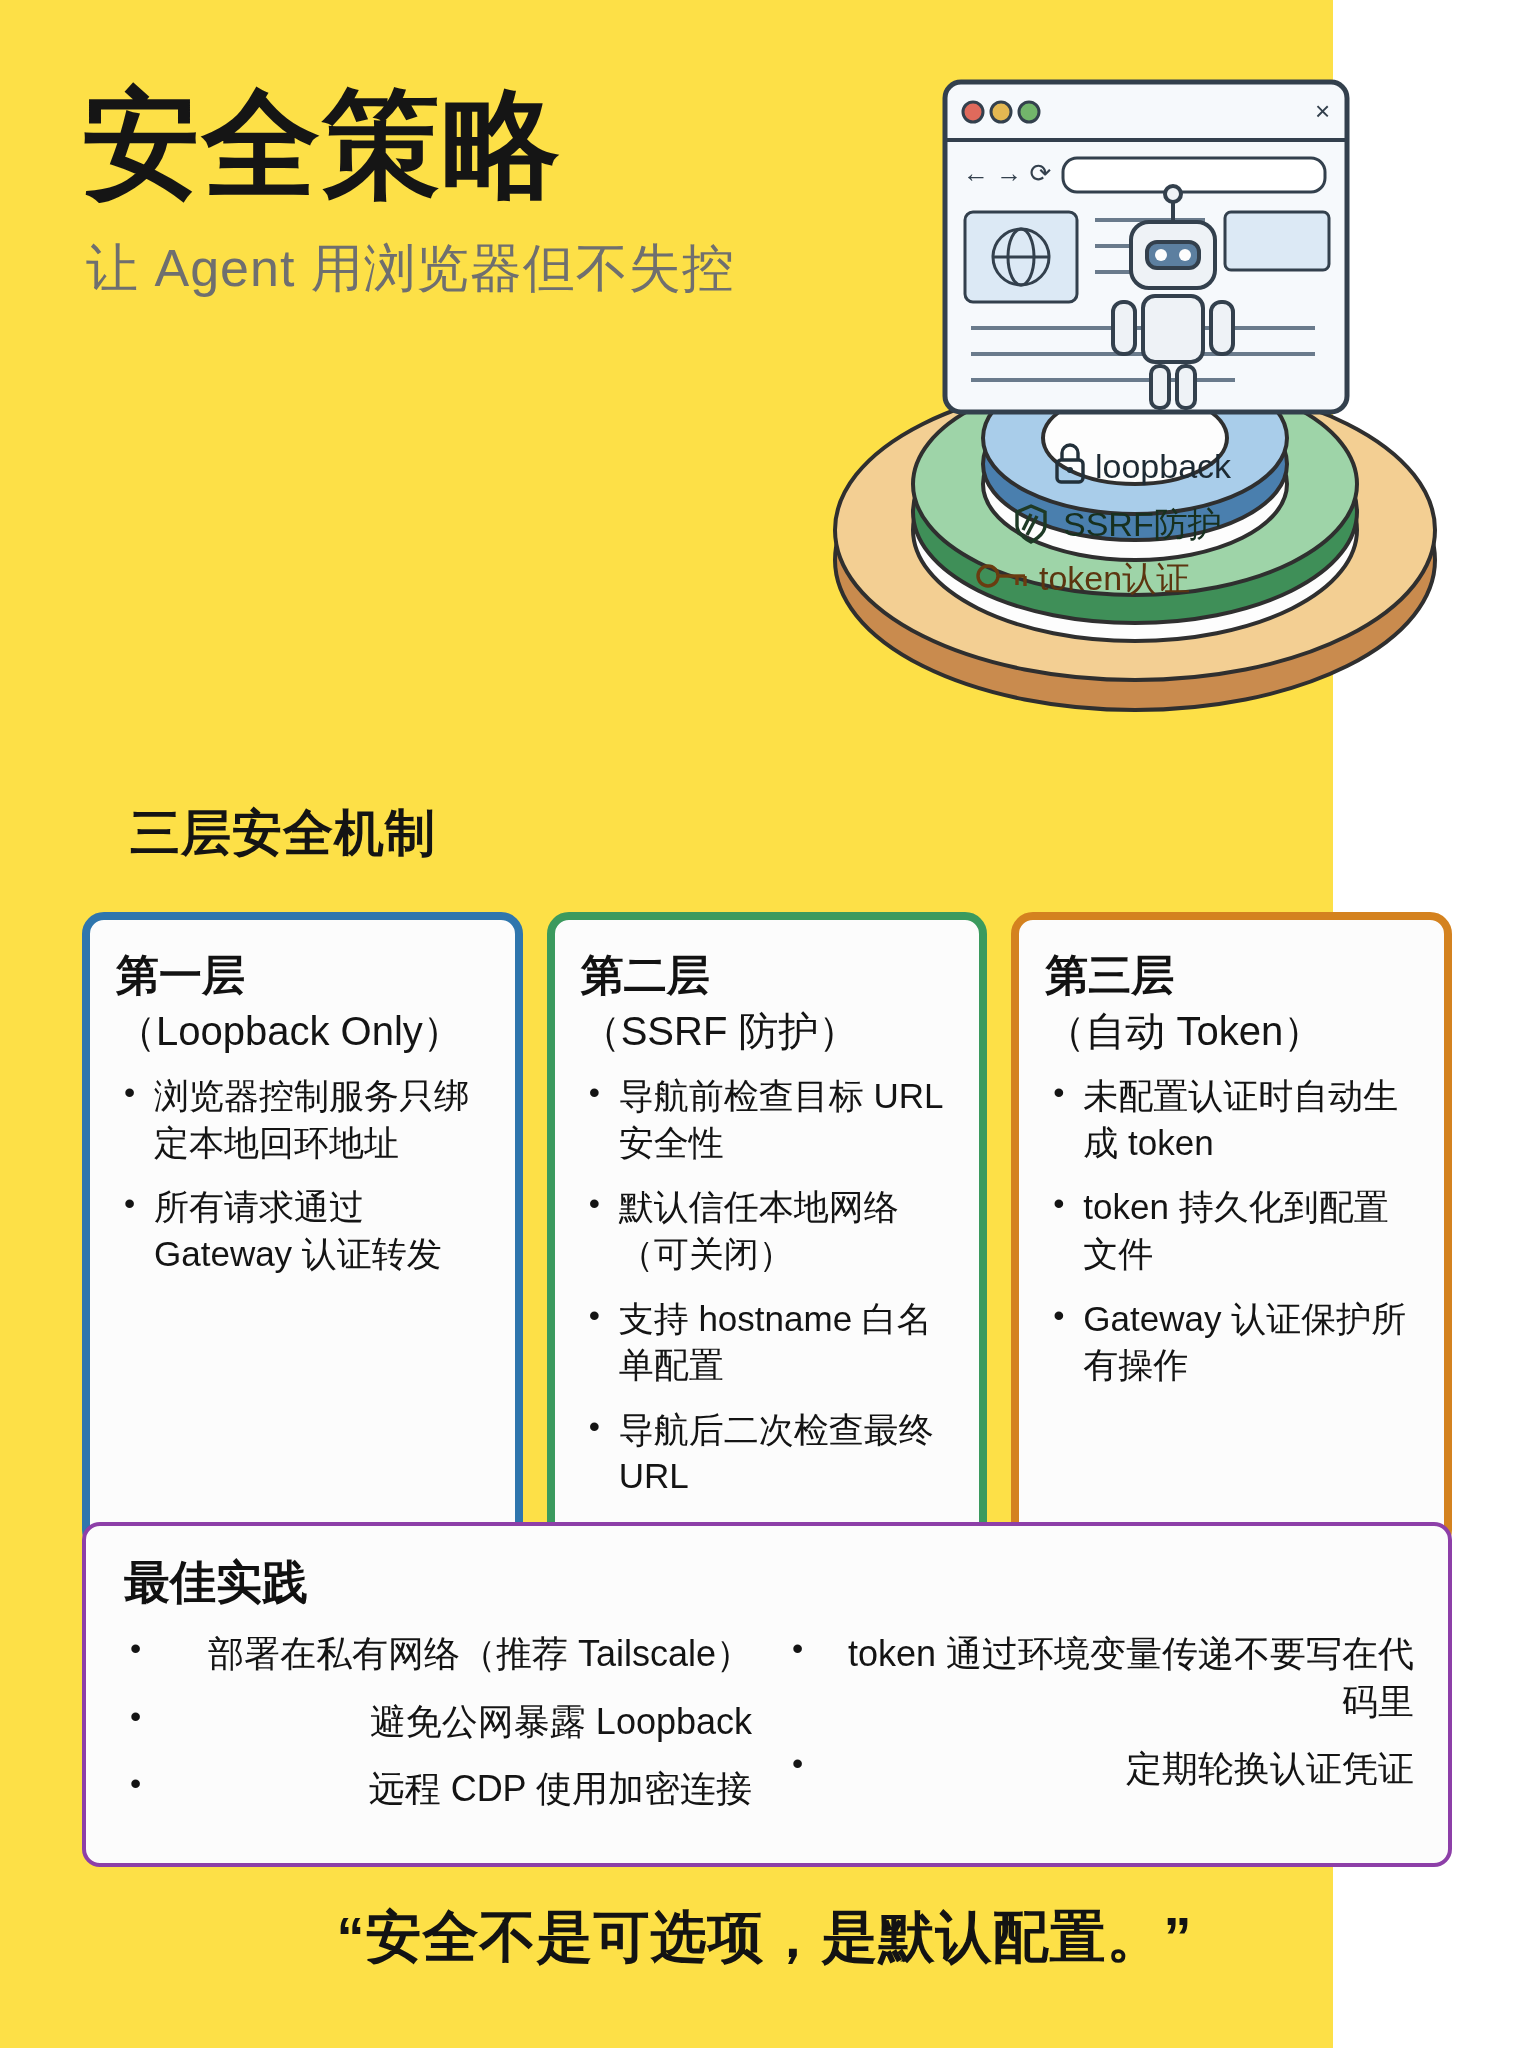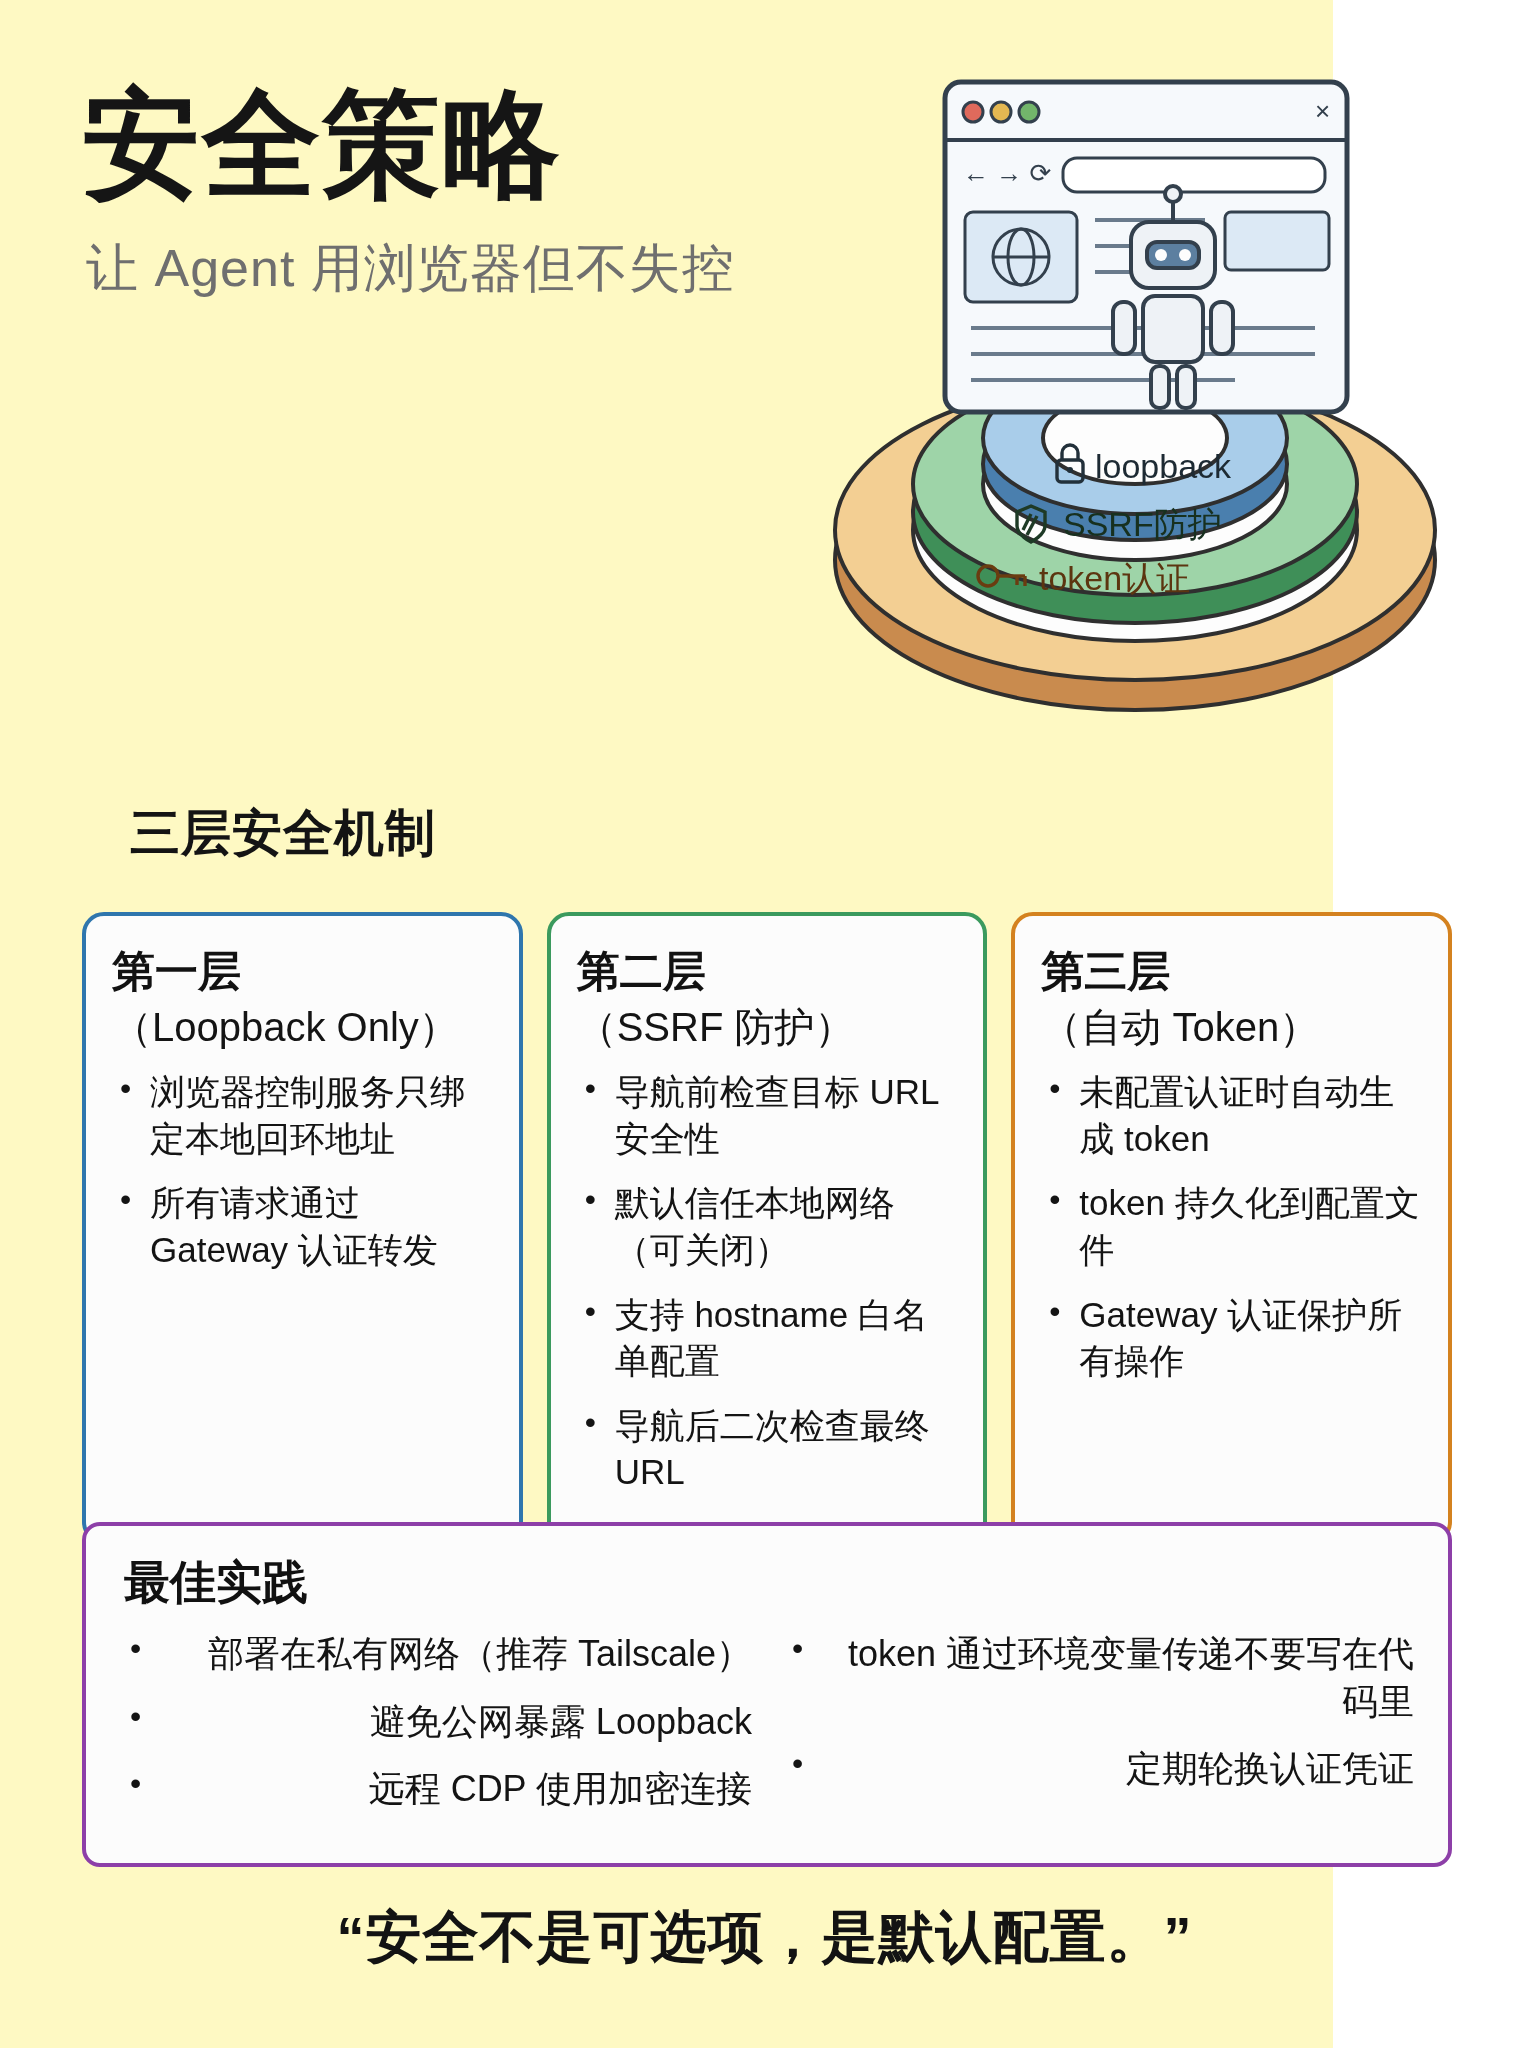--- a/index.html
+++ b/index.html
@@ -12,21 +12,21 @@
     height: 2048px;
     font-family: "Liberation Sans", "DejaVu Sans", sans-serif;
     color: #1a1a1a;
     overflow: hidden;
     position: relative;
   }
   .page {
     position: relative;
     width: 1333px;
     height: 2048px;
-    background: #fef9c3;
+    background: #fde047;
     box-sizing: border-box;
   }
 
   
   .header {
     position: absolute;
     left: 82px;
     top: 78px;
     width: 820px;
   }
@@ -75,21 +75,21 @@
     position: absolute;
     left: 82px;
     top: 912px;
     width: 1370px;
     display: flex;
     gap: 24px;
     align-items: stretch;
   }
   .card {
     flex: 1 1 0;
-    border: 4px solid #ec4899;
+    border: 8px solid #ec4899;
     border-radius: 22px;
     background: #fcfcfc;
     padding: 28px 26px 26px 26px;
     box-sizing: border-box;
     min-height: 572px;
   }
   .card.blue   { border-color: #2f76ad; }
   .card.green  { border-color: #3b9a5e; }
   .card.orange { border-color: #d4821f; }
 

